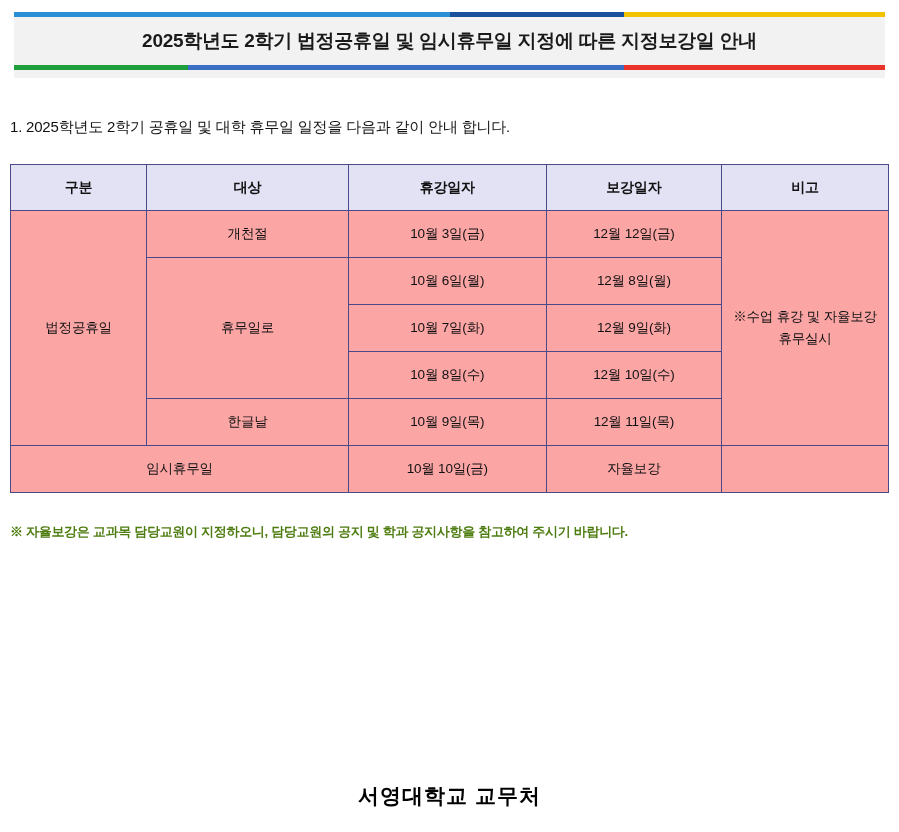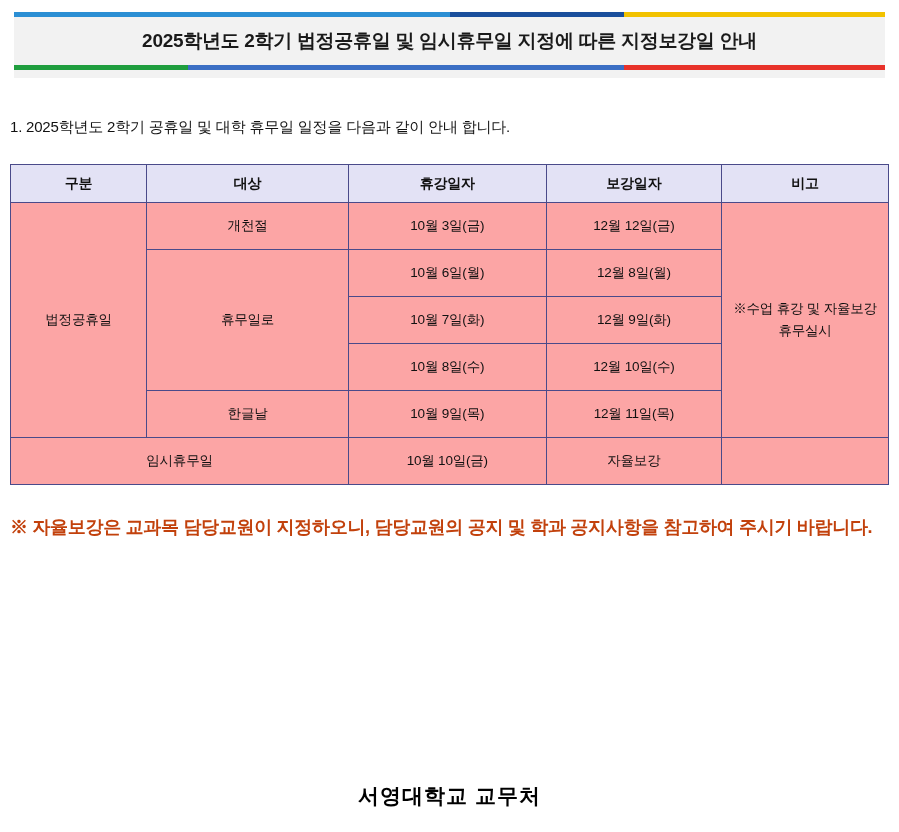--- a/index.html
+++ b/index.html
@@ -82,41 +82,41 @@
   table.schedule td {
     border: 1px solid #4a4a8a;
     text-align: center;
     font-size: 13.5px;
     color: #111111;
     letter-spacing: -0.2px;
   }
   table.schedule thead th {
     background: #e3e2f5;
     font-weight: bold;
-    height: 38px;
+    height: 46px;
     font-size: 14px;
   }
   table.schedule tbody td {
     height: 47px;
     background: #fca5a5;
   }
   .col1 { width: 15.5%; }
   .col2 { width: 23%; }
   .col3 { width: 22.5%; }
   .col4 { width: 20%; }
   .col5 { width: 19%; }
 
   .note-cell-line { display: block; line-height: 22px; }
 
   
   .footnote {
     margin: 30px 10px 9px 10px;
-    font-size: 18px;
-    font-weight: bold;
-    color: #c2410c;
+    font-size: 13px;
+    font-weight: bold;
+    color: #4d7c0f;
     letter-spacing: -0.3px;
   }
 
   
   .signature {
     position: absolute;
     left: 0;
     right: 0;
     bottom: 22px;
     text-align: center;

